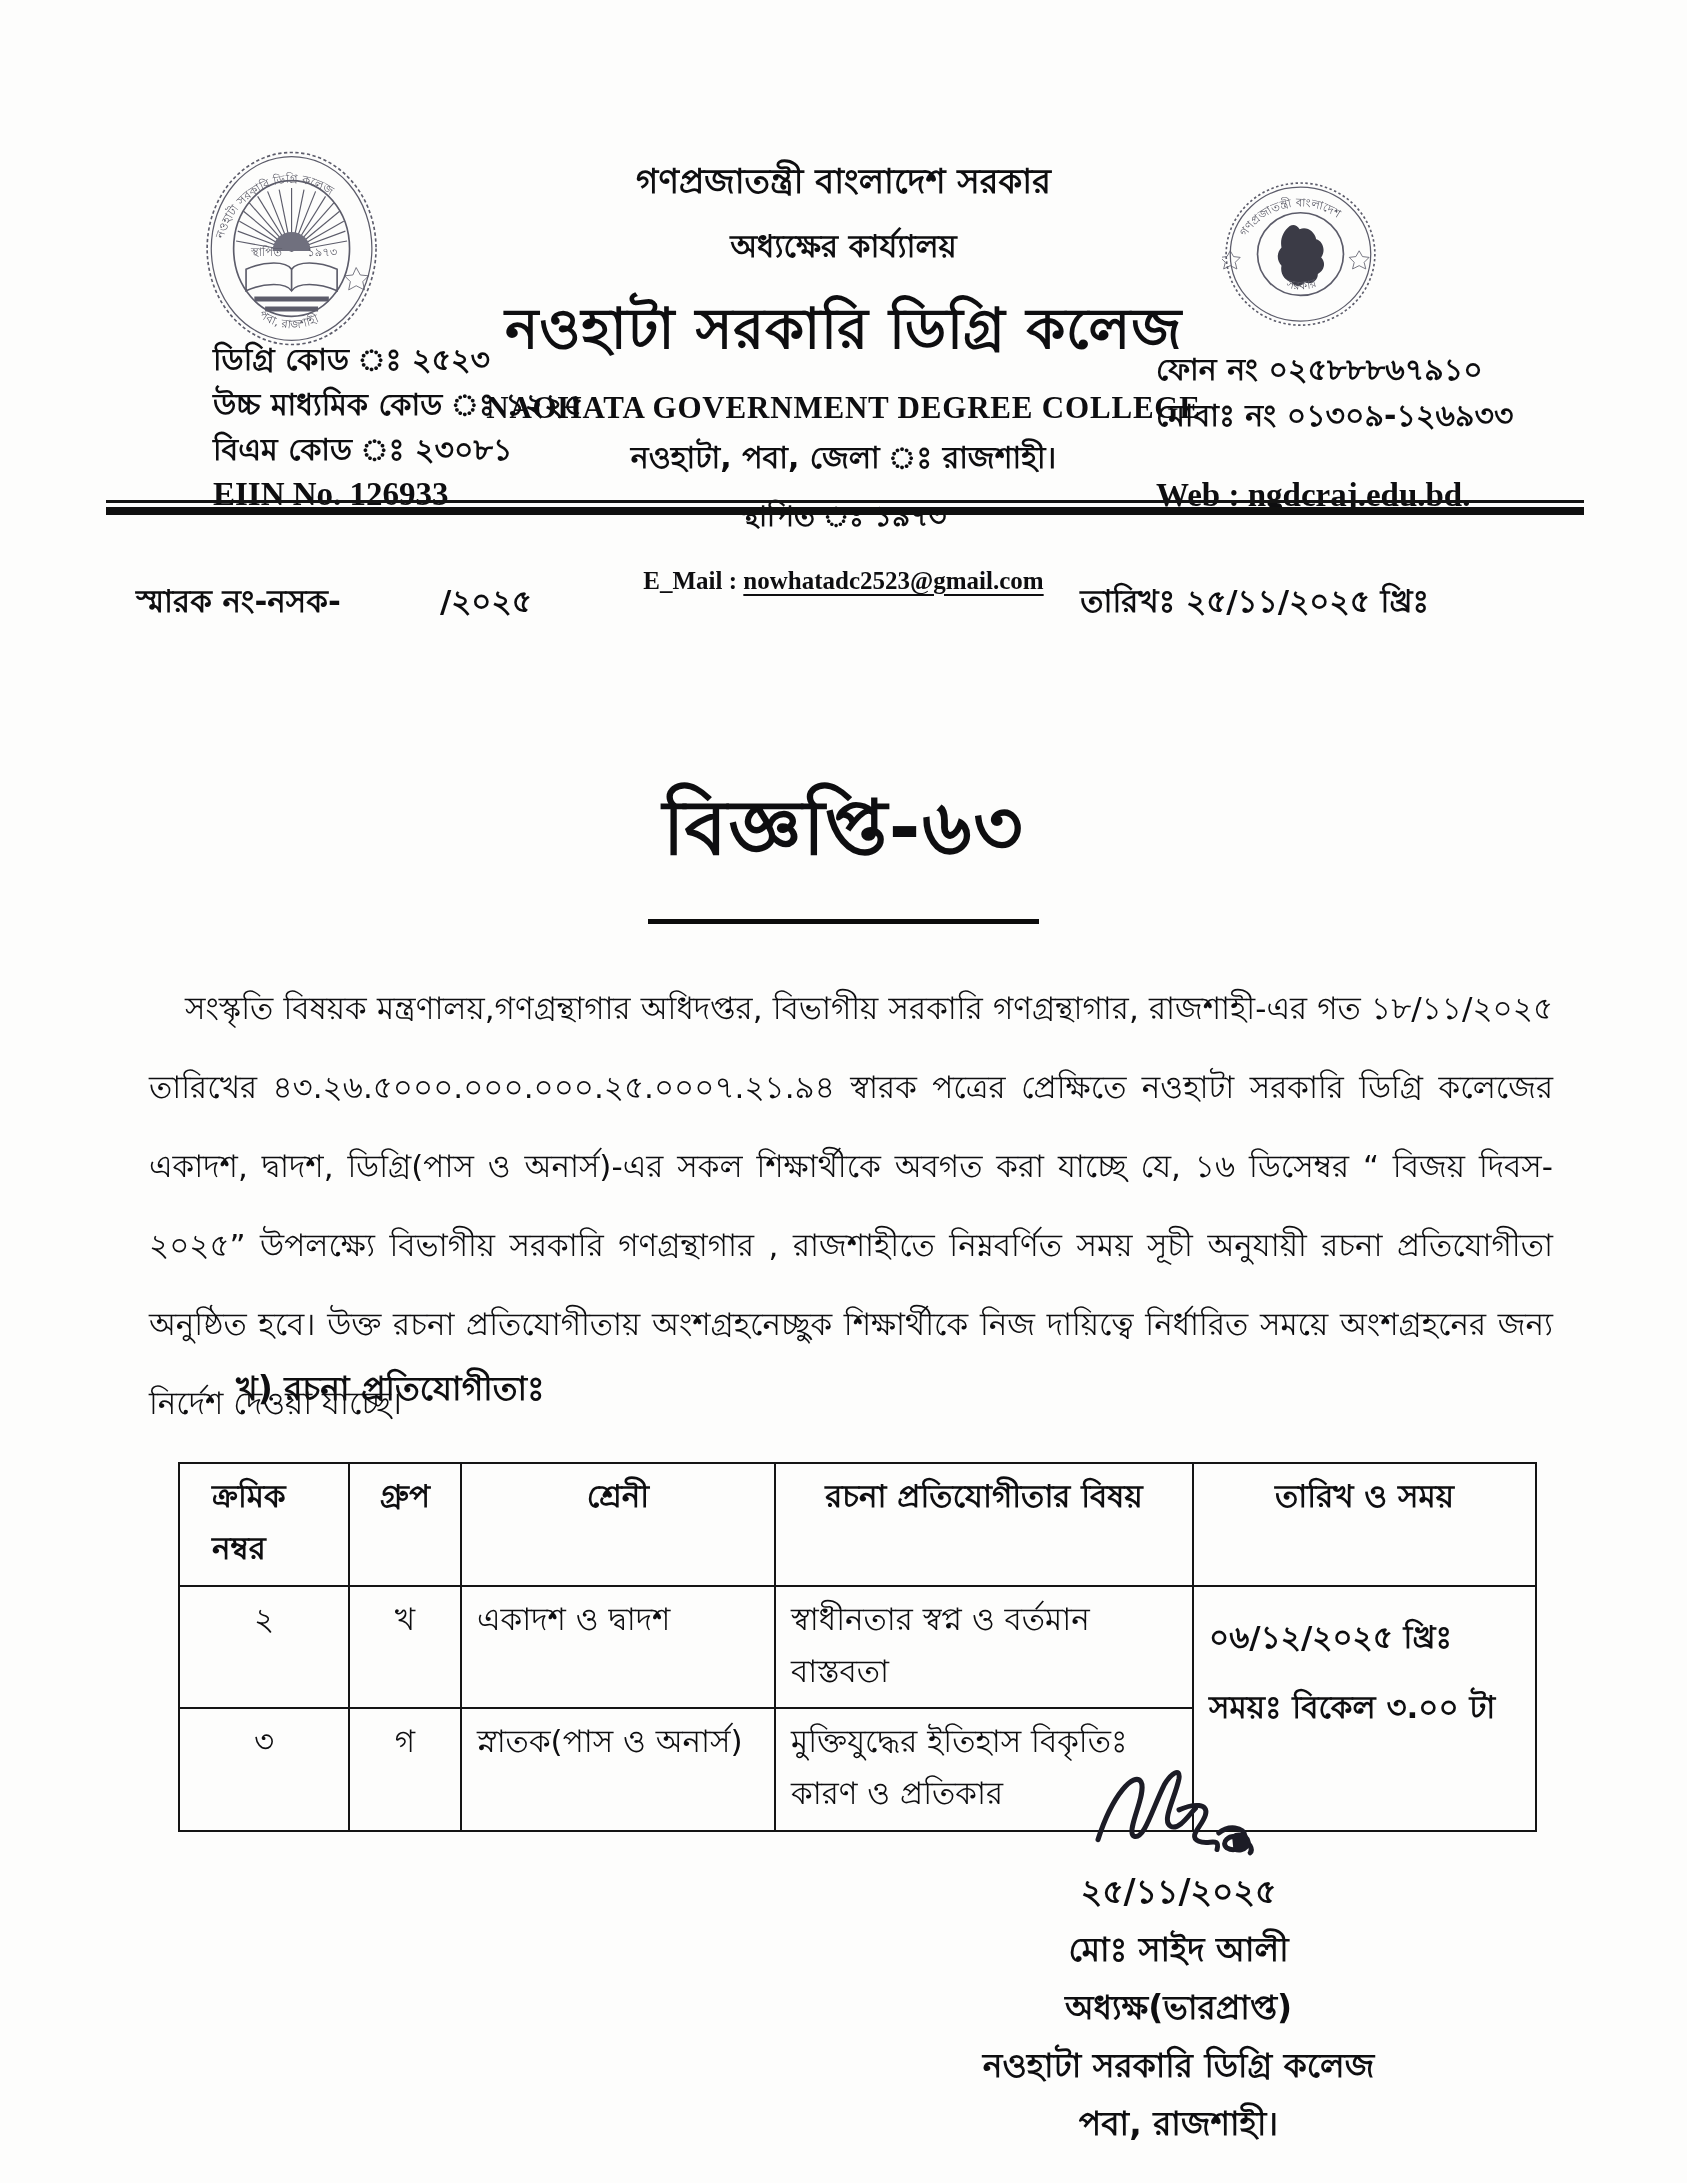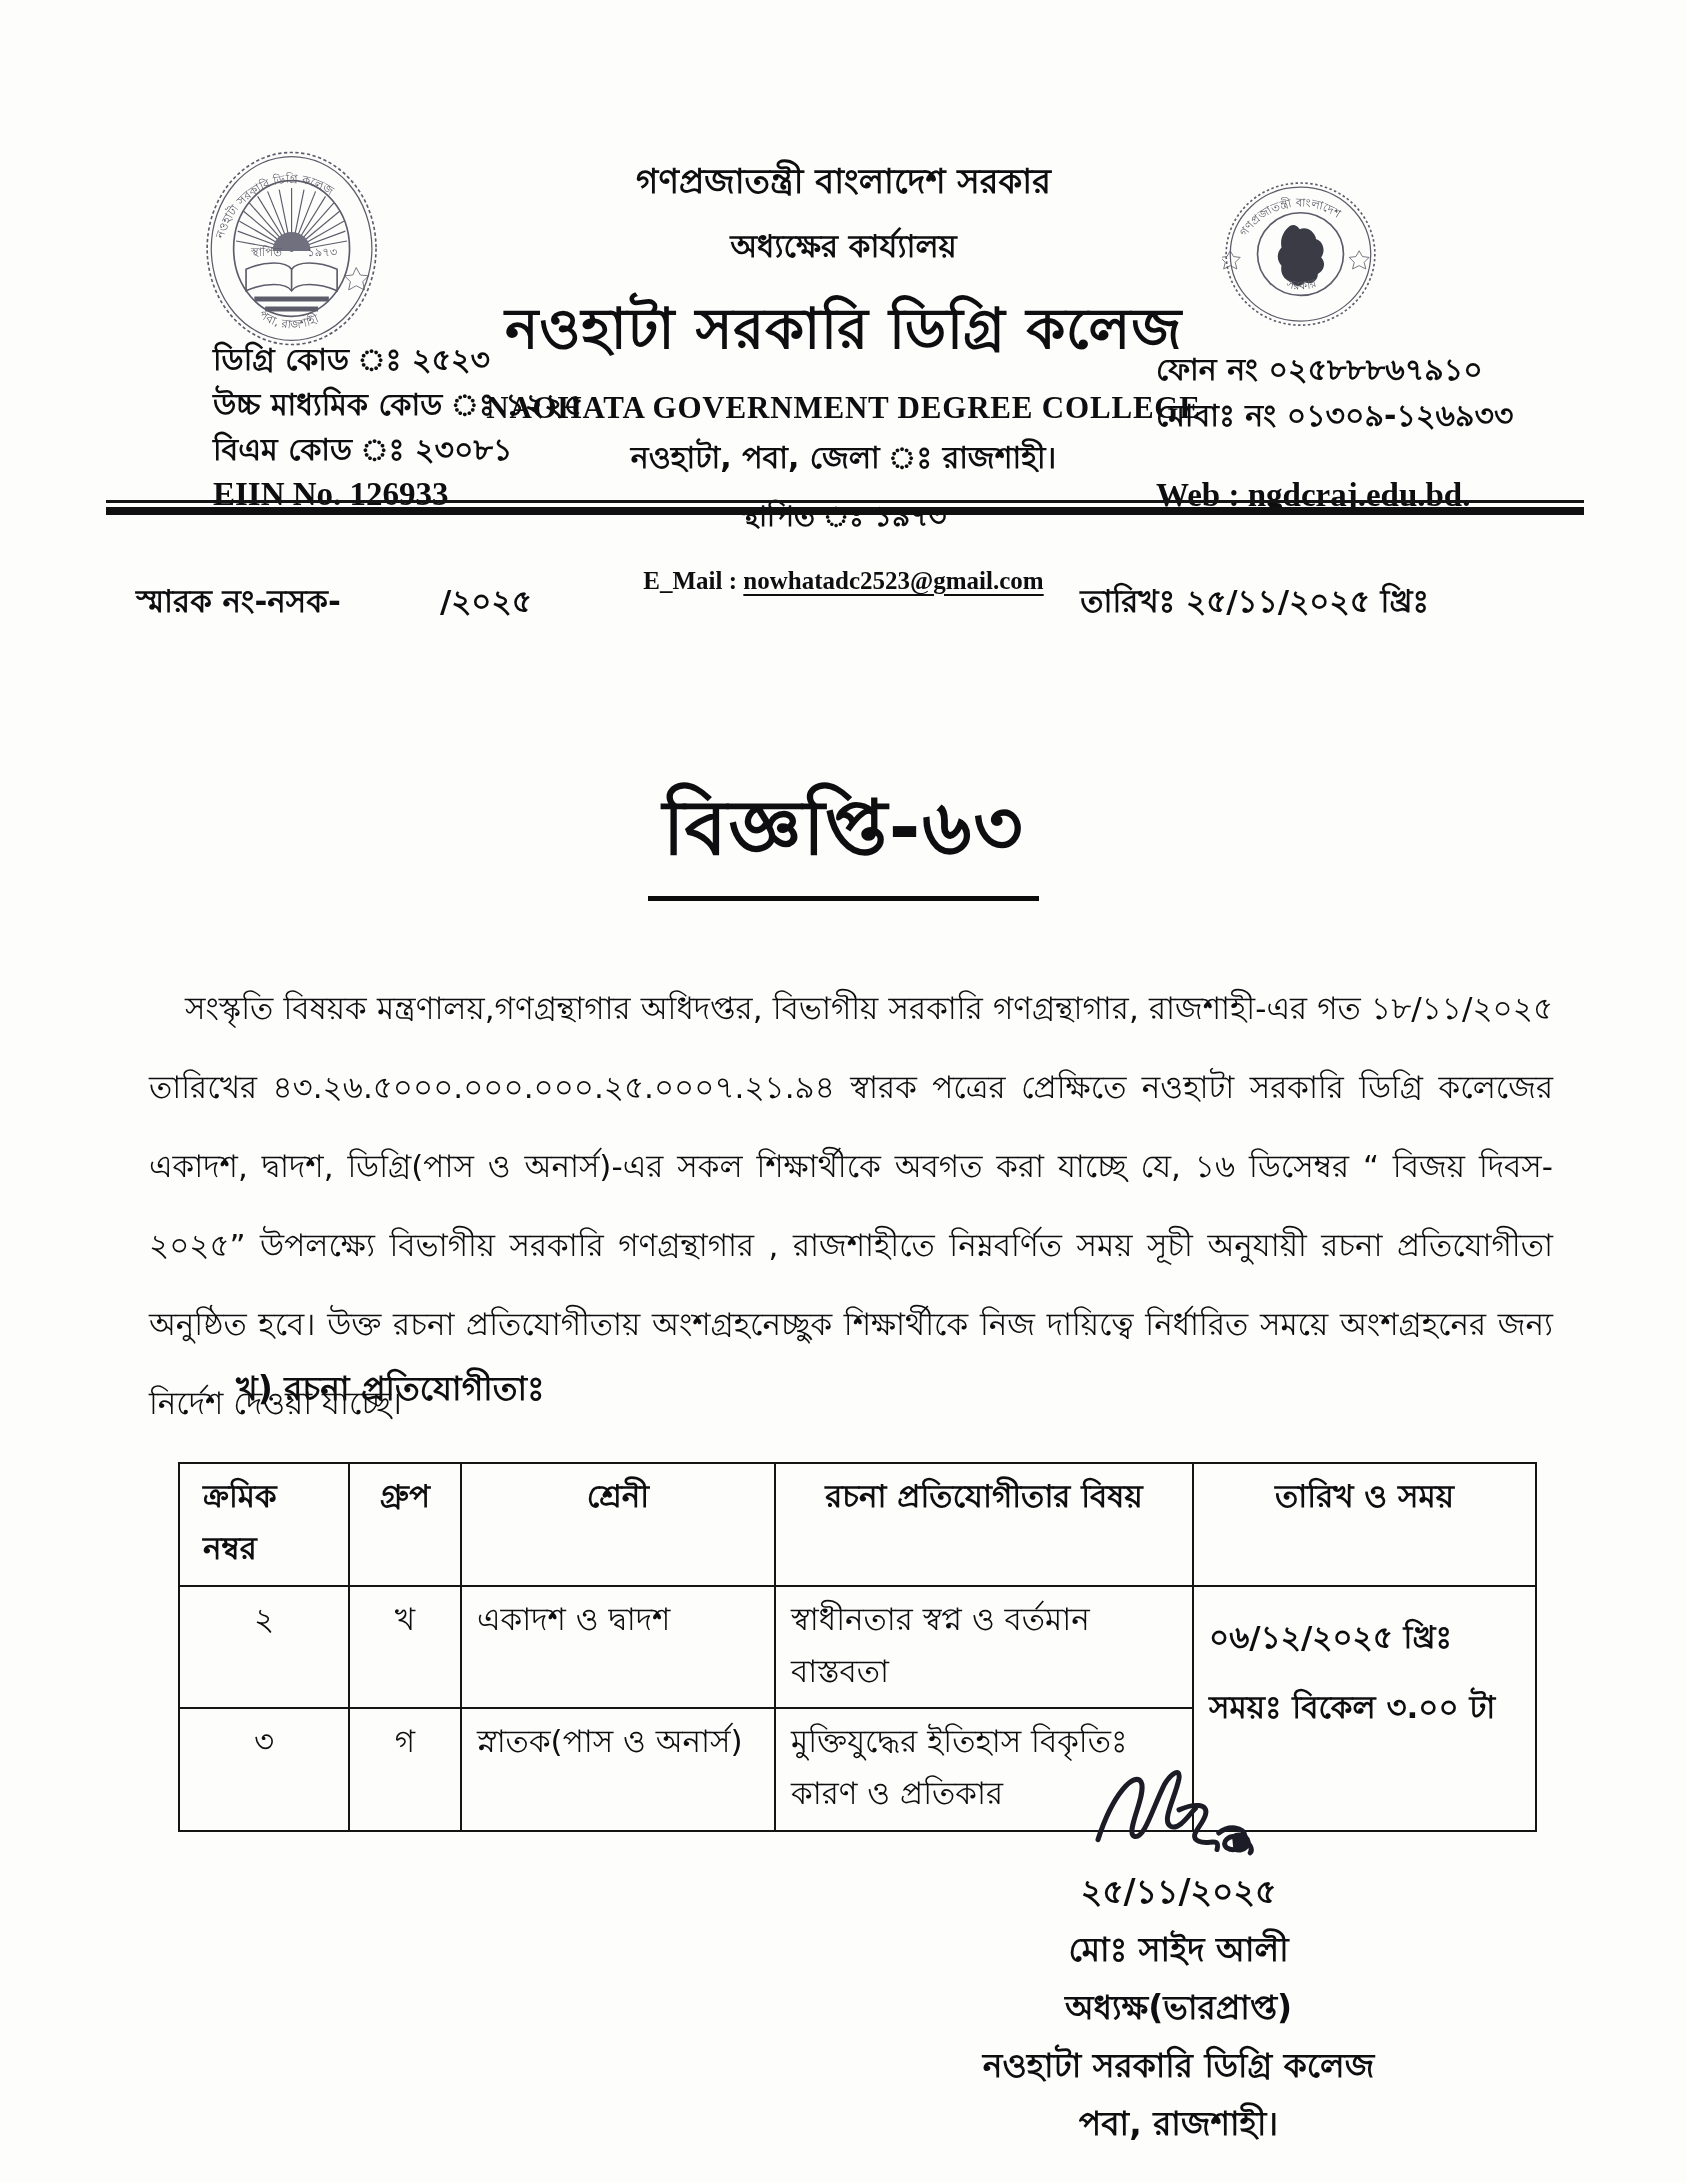--- a/index.html
+++ b/index.html
@@ -55,21 +55,21 @@
     position: absolute; top: 577px; left: 136px; right: 258px;
     display: flex; justify-content: space-between;
     font-size: 31px; font-weight: 600;
   }
   .memo-year { margin-left: 99px; }
 
   
   .title-wrap { position: absolute; top: 769px; left: 0; width: 100%; text-align: center; }
   .notice-title {
     display: inline-block; font-size: 76px; font-weight: 800;
-    border-bottom: 5px solid #0c0c0c; padding: 0 15px 0 15px; letter-spacing: 1.7px;
+    border-bottom: 5px solid #0c0c0c; padding: 0 15px 23px 15px; letter-spacing: 1.7px;
   }
 
   
   .notice-body {
     position: absolute; top: 969px; left: 149px; right: 134px;
     font-size: 31px; line-height: 79px; text-align: justify; text-indent: 36px;
     font-weight: 500;
   }
 
   .section-heading {
@@ -79,21 +79,21 @@
 
   
   .comp-table {
     position: absolute; top: 1462px; left: 178px;
     border-collapse: collapse; table-layout: fixed;
   }
   .comp-table th, .comp-table td {
     border: 2.5px solid #151515; font-size: 31px; padding: 8.3px 15px;
   }
   .comp-table th { font-weight: 700; vertical-align: top; text-align: center; height: 93px; }
-  .comp-table th.th-serial { text-align: left; padding-left: 23px; }
+  .comp-table th.th-serial { text-align: left; padding-left: 32px; }
   .comp-table td { vertical-align: top; font-weight: 500; }
   .td-center { text-align: center; }
   .row-1 td { height: 81px; }
   .row-2 td { height: 108px; }
   .dt-cell { vertical-align: middle; }
   .dt-line { margin: 18px 0; font-weight: 600; }
 
   
   .sign-block {
     position: absolute; top: 1760px; left: 889px; width: 579px;

